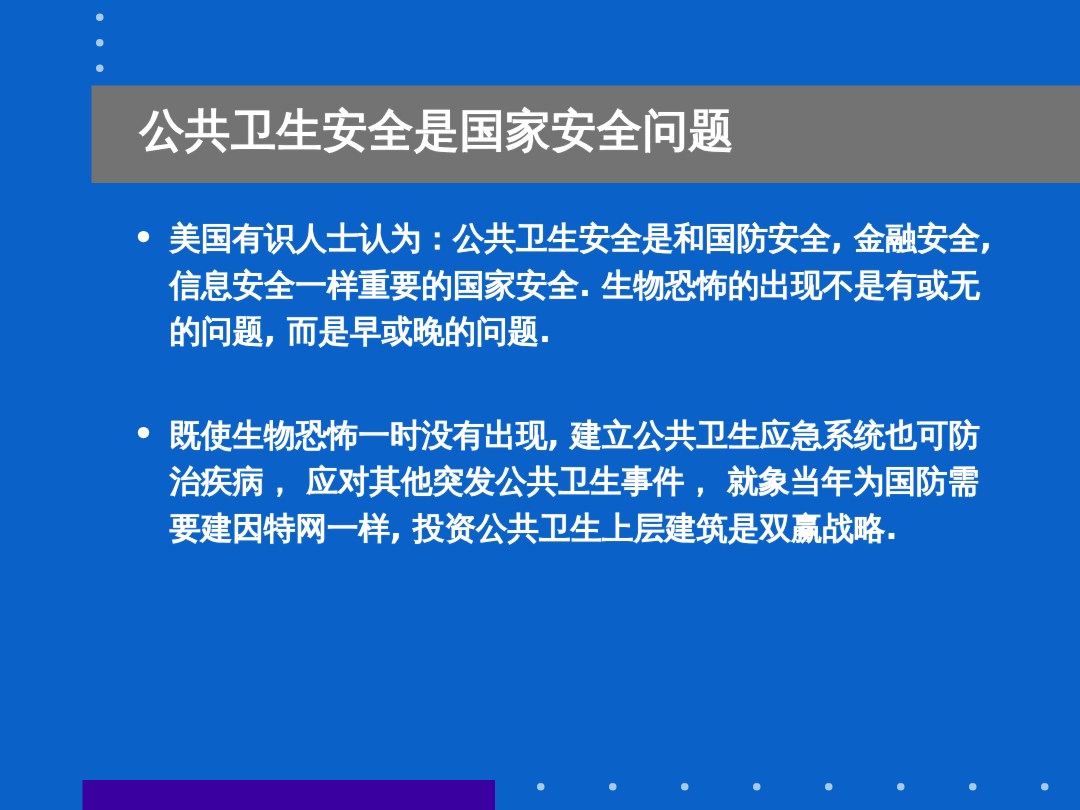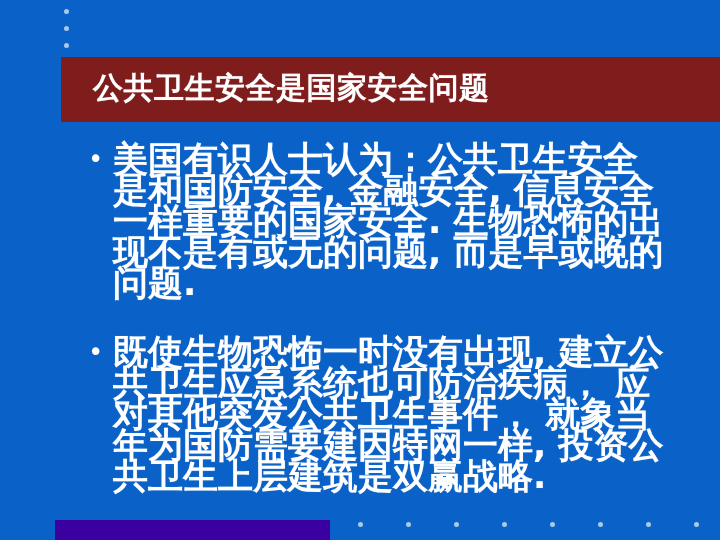--- a/index.html
+++ b/index.html
@@ -47,21 +47,21 @@
   }
   #deco-bottom-dots .deco-dot { top: 0; }
 
   
   #title-bar {
     position: absolute;
     left: 61px;
     top: 57px;
     width: 659px;
     height: 65px;
-    background: #7f1d1d;
+    background: #737373;
   }
   #title-text {
     position: absolute;
     left: 32px;
     top: 12px;
     color: #ffffff;
     font-size: 30px;
     font-weight: bold;
     letter-spacing: 0.5px;
     line-height: 38px;
@@ -86,21 +86,21 @@
     width: 25px;
     color: #ffffff;
     font-size: 26px;
     line-height: 31px;
     text-align: left;
     font-weight: normal;
   }
   .bullet-text {
     flex: 1 1 auto;
     color: #ffffff;
-    font-size: 35px;
+    font-size: 21px;
     font-weight: bold;
     line-height: 31px;
     letter-spacing: 0px;
     text-align: left;
     text-shadow: 0 0 1px rgba(255,255,255,0.3);
     word-break: break-all;
   }
 
   
   #bottom-bar {

